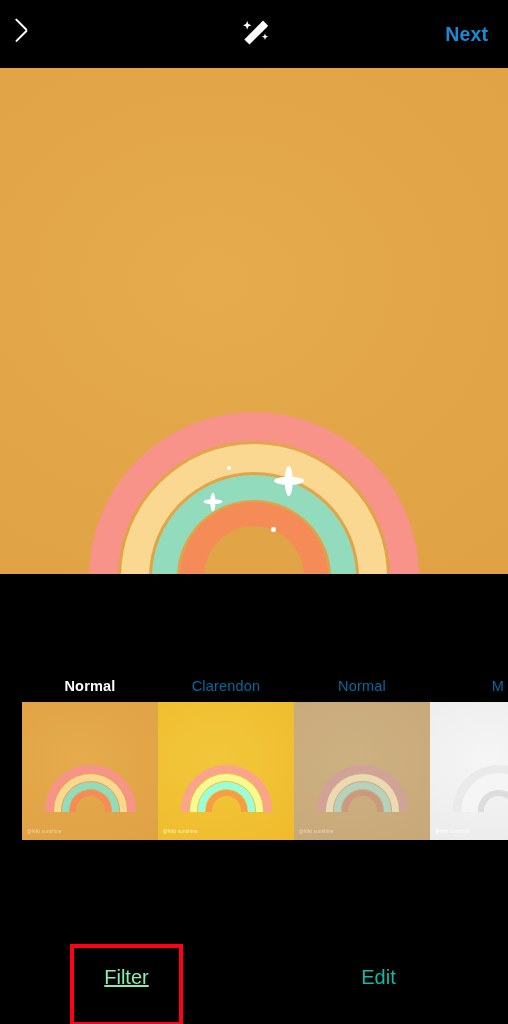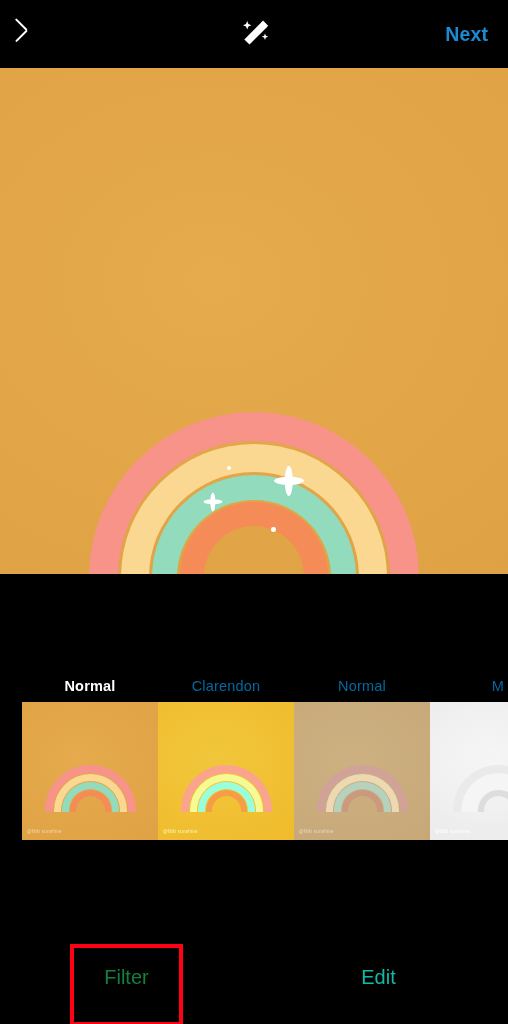--- a/index.html
+++ b/index.html
@@ -203,21 +203,21 @@
     width: 508px; height: 94px;
     background: #000000;
   }
   .tab {
     position: absolute;
     top: 0; height: 94px;
     display: flex; align-items: center; justify-content: center;
     font-size: 20px;
     cursor: pointer;
   }
-  .tab-filter { left: 70px; width: 113px; color: #15803d; }
+  .tab-filter { left: 70px; width: 113px; color: #86efac; text-decoration: underline; }
   .tab-edit   { left: 322px; width: 113px; color: #14b8a6; }
 
   .highlight-box {
     position: absolute;
     left: 70px; top: 944px;
     width: 113px; height: 82px;
     border: 4px solid #ff0014;
     pointer-events: none;
   }
 </style>

